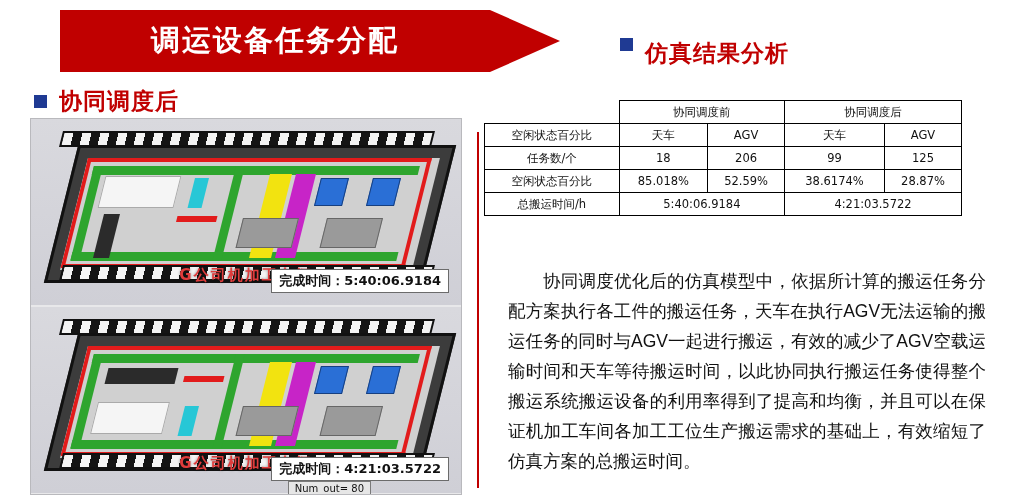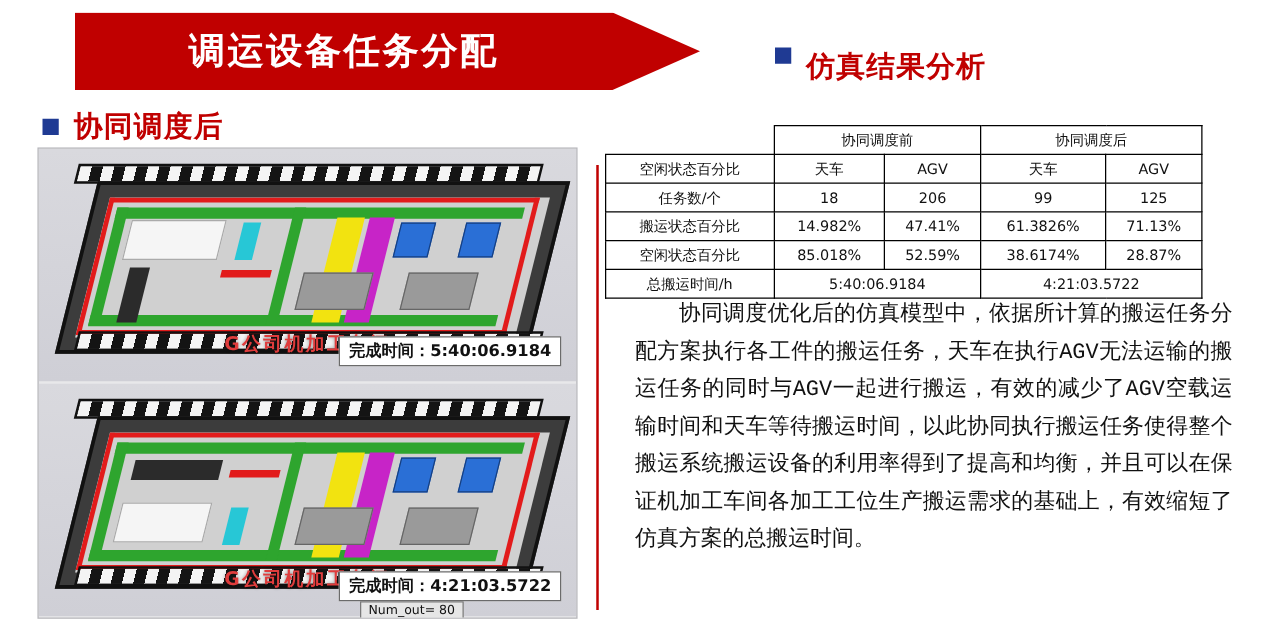--- a/index.html
+++ b/index.html
@@ -123,25 +123,25 @@
     border:1px solid #000;
     text-align:center;
     padding:3px 2px;
     font-weight:normal;
     height:16px;
   }
   .tbl-head-blank{border-top:none !important;border-left:none !important;}
 
   
   .para{
-    position:absolute;left:508px;top:237px;width:478px;
+    position:absolute;left:508px;top:266px;width:478px;
     font-size:17.5px;line-height:30px;color:#111;
     text-align:justify;
     text-indent:2em;
-    font-family:Liberation Mono, monospace;
+    font-family:Liberation Sans, sans-serif;
   }
 </style>
 </head>
 <body>
 
 <div class="slide">
 
   <div class="banner">
     <div class="banner-shape"></div>
     <div class="banner-text">调运设备任务分配</div>
@@ -242,27 +242,20 @@
         <td>AGV</td>
       </tr>
       <tr>
         <td>任务数/个</td>
         <td>18</td>
         <td>206</td>
         <td>99</td>
         <td>125</td>
       </tr>
       <tr>
-        <td>搬运状态百分比</td>
-        <td>14.982%</td>
-        <td>47.41%</td>
-        <td>61.3826%</td>
-        <td>71.13%</td>
-      </tr>
-      <tr>
         <td>空闲状态百分比</td>
         <td>85.018%</td>
         <td>52.59%</td>
         <td>38.6174%</td>
         <td>28.87%</td>
       </tr>
       <tr>
         <td>总搬运时间/h</td>
         <td colspan="2">5:40:06.9184</td>
         <td colspan="2">4:21:03.5722</td>

